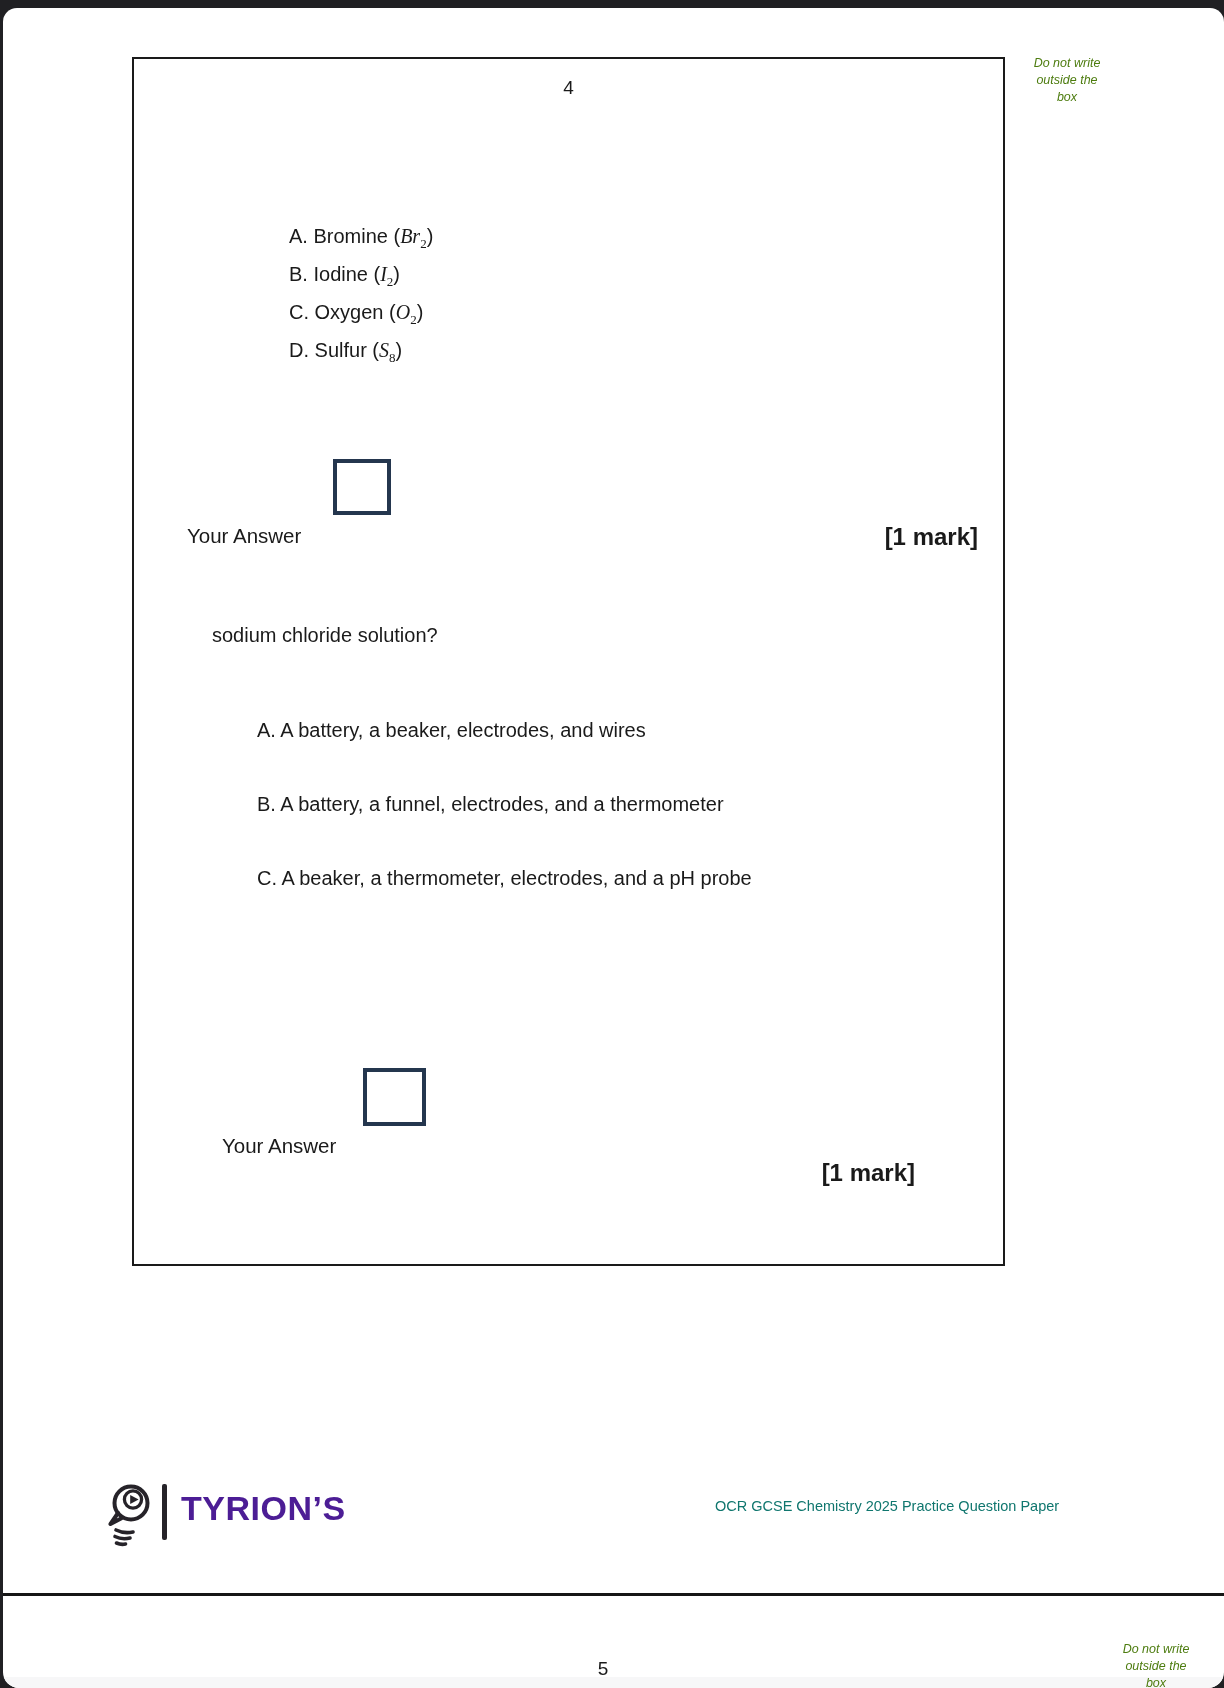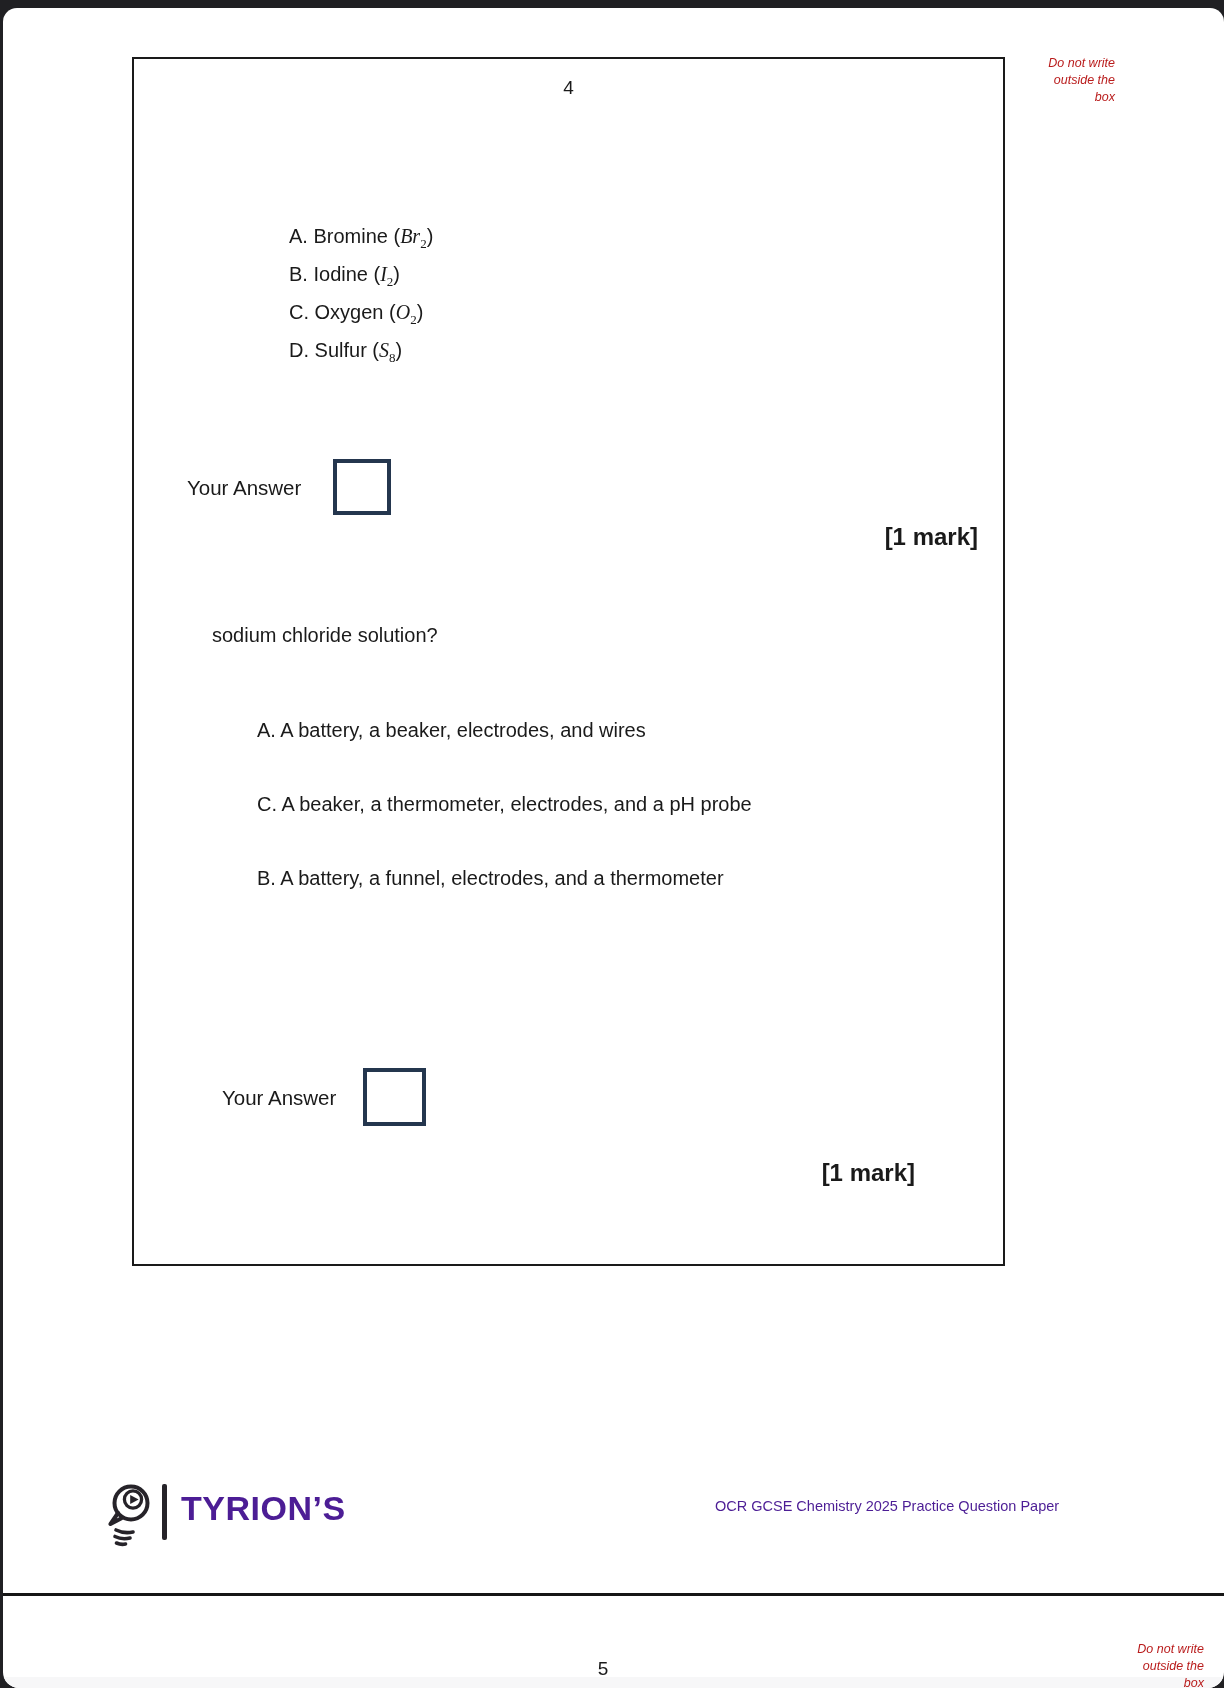--- a/index.html
+++ b/index.html
@@ -23,35 +23,35 @@
     position:absolute;left:129px;top:49px;width:873px;height:1209px;
     border:2.5px solid #1a1a1a;
     box-sizing:border-box;
   }
   .pagenum{
     position:absolute;top:18px;left:0;width:100%;
     text-align:center;font-size:19px;
   }
   .margin-note{
     position:absolute;
-    width:96px;text-align:right;
+    width:96px;text-align:center;
     font-style:italic;font-size:12.5px;line-height:17px;
-    color:#b91c1c;
+    color:#4d7c0f;
   }
   .mn-top{left:1016px;top:47px;}
   .mn-bottom{left:1105px;top:1633px;}
   .qline{font-size:20px;line-height:25px;white-space:nowrap;}
   .qnum{font-weight:bold;}
   .q5-row{left:43px;top:74px;}
   .q5-row .qtext{margin-left:29px;}
   .optlist5{left:155px;top:166px;}
   .optlist5 .opt{font-size:20px;height:38px;white-space:nowrap;}
   .math{font-family:"Liberation Serif", serif;font-style:italic;}
   .opt sub{font-family:"Liberation Serif", serif;font-size:13px;}
-  .answer-label{font-size:20.5px;white-space:nowrap;}
+  .answer-label{font-size:20.5px;white-space:nowrap;margin-top:48px;}
   .ans1{left:53px;top:417px;}
   .ans2{left:88px;top:1027px;}
   .answer-box{
     border:4px solid #24364e;background:#fff;box-sizing:border-box;
   }
   .box1{left:199px;top:400px;width:58px;height:56px;}
   .box2{left:229px;top:1009px;width:63px;height:58px;}
   .marks{font-weight:bold;font-size:24px;white-space:nowrap;}
   .mark1{right:25px;top:464px;}
   .mark2{right:88px;top:1100px;}
@@ -65,21 +65,21 @@
   .logo-divider{
     position:absolute;left:59px;top:2px;width:4.5px;height:56px;
     background:#262329;border-radius:2px;
   }
   .wordmark{
     position:absolute;left:78px;top:7px;
     font-size:34px;font-weight:800;letter-spacing:.5px;
     color:#4c1d95;white-space:nowrap;
   }
   .doc-title{
-    left:712px;top:1490px;font-size:14.5px;white-space:nowrap;color:#4c1d95;
+    left:712px;top:1490px;font-size:14.5px;white-space:nowrap;color:#0f766e;
   }
   .page-separator{
     position:absolute;left:0;top:1585px;width:100%;height:2.5px;background:#161616;
   }
   .next-pagenum{
     position:absolute;left:560px;top:1650px;width:80px;
     text-align:center;font-size:19px;
   }
   .bottom-strip{
     position:absolute;left:0;bottom:0;width:100%;height:11px;
@@ -112,22 +112,22 @@
     <div class="abs answer-label ans1">Your Answer</div>
     <div class="abs answer-box box1"></div>
     <div class="abs marks mark1">[1 mark]</div>
 
     <div class="abs q6-block">
       <div>sodium chloride solution?</div>
     </div>
 
     <div class="abs optlist6">
       <div class="opt">A. A battery, a beaker, electrodes, and wires</div>
+      <div class="opt">B. A battery, a funnel, electrodes, and a thermometer</div>
       <div class="opt">C. A beaker, a thermometer, electrodes, and a pH probe</div>
-      <div class="opt">B. A battery, a funnel, electrodes, and a thermometer</div>
     </div>
 
     <div class="abs answer-label ans2">Your Answer</div>
     <div class="abs answer-box box2"></div>
     <div class="abs marks mark2">[1 mark]</div>
   </div>
 
   <div class="abs brand">
     <svg width="54" height="68" viewBox="0 0 54 68">
       <g fill="none" stroke="#262329" stroke-width="4" stroke-linecap="round" stroke-linejoin="round">

